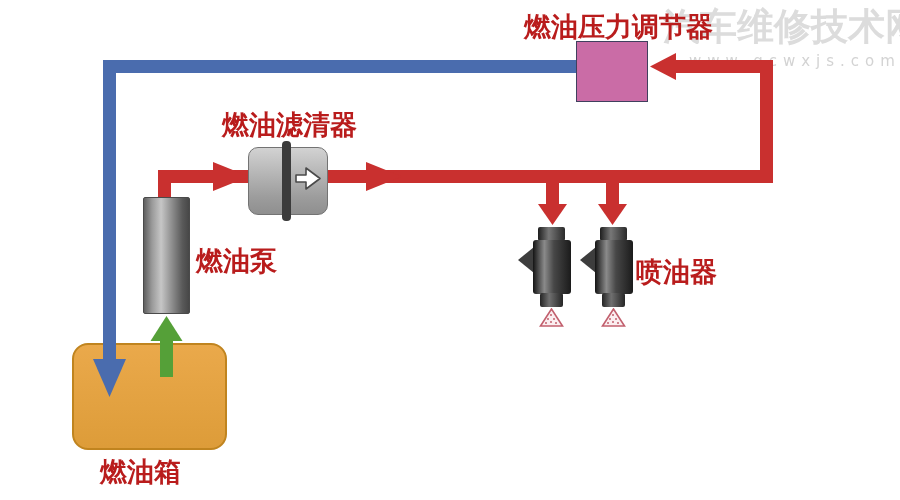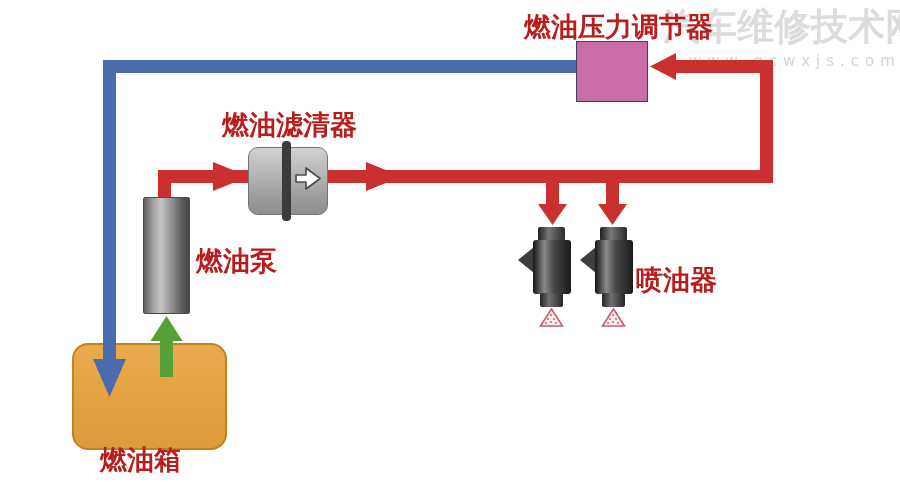--- a/index.html
+++ b/index.html
@@ -132,16 +132,16 @@
         <circle cx="7" cy="15" r="1"></circle>
           <circle cx="12" cy="14" r="1"></circle>
           <circle cx="17" cy="15" r="1"></circle>
       </g>
     </svg>
   </div>
 
   <div class="abs label" style="left:524px;top:9px;">燃油压力调节器</div>
   <div class="abs label" style="left:222px;top:107px;">燃油滤清器</div>
   <div class="abs label" style="left:196px;top:243px;">燃油泵</div>
-  <div class="abs label" style="left:100px;top:442px;">燃油箱</div>
-  <div class="abs label" style="left:636px;top:262px;">喷油器</div>
+  <div class="abs label" style="left:100px;top:454px;">燃油箱</div>
+  <div class="abs label" style="left:636px;top:254px;">喷油器</div>
 
 </div>
 
 </body></html>

